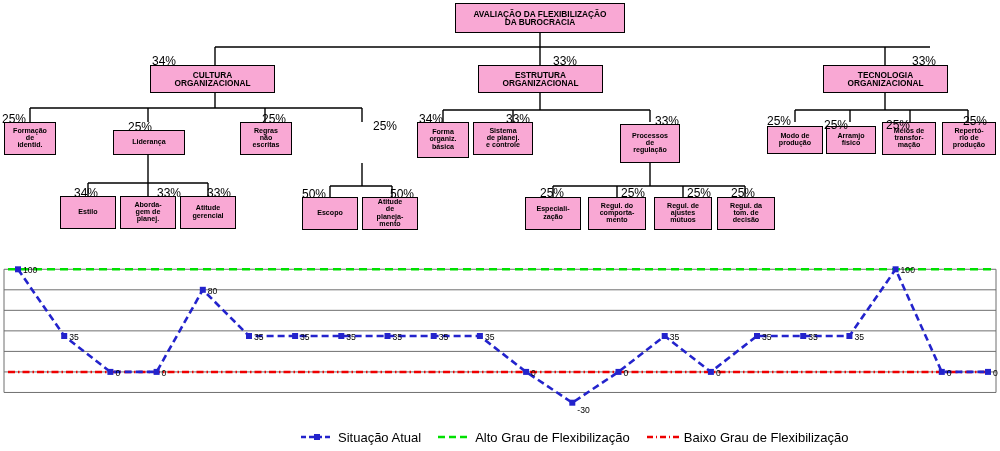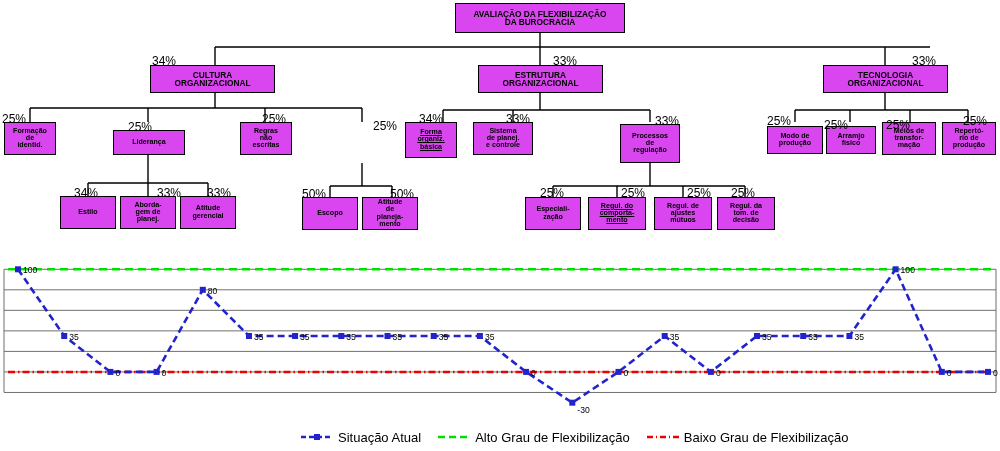--- a/index.html
+++ b/index.html
@@ -10,21 +10,21 @@
     position:relative;
     overflow:hidden;
   }
   #root{position:relative;width:1000px;height:451px;}
 
   
   .node{
     position:absolute;
     box-sizing:border-box;
     border:1.6px solid #000;
-    background:#d946ef;
+    background:#f9a8d4;
     display:flex;
     align-items:center;
     justify-content:center;
     text-align:center;
     font-weight:bold;
     line-height:1.02;
     color:#000;
     z-index:3;
     padding:1px 1px;
     white-space:pre-line;
@@ -141,21 +141,21 @@
   <div class="node n-lvl2" style="left:113px;top:130px;width:72px;height:25px;">Liderança</div>
   <div class="pct" style="left:128px;top:120px;">25%</div>
 
   <div class="node n-lvl2" style="left:240px;top:122px;width:52px;height:33px;">Regras
 não
 escritas</div>
   <div class="pct" style="left:262px;top:112px;">25%</div>
 
   <div class="pct" style="left:373px;top:119px;">25%</div>
 
-  <div class="node n-lvl2" style="left:405px;top:122px;width:52px;height:36px;text-decoration:underline;">Forma
+  <div class="node n-lvl2" style="left:417px;top:122px;width:52px;height:36px;">Forma
 organiz.
 básica</div>
   <div class="pct" style="left:419px;top:112px;">34%</div>
 
   <div class="node n-lvl2" style="left:473px;top:122px;width:60px;height:33px;">Sistema
 de planej.
 e controle</div>
   <div class="pct" style="left:506px;top:112px;">33%</div>
 
   <div class="node n-lvl2" style="left:620px;top:124px;width:60px;height:39px;">Processos
@@ -199,21 +199,21 @@
   <div class="node n-lvl3" style="left:362px;top:197px;width:56px;height:33px;">Atitude
 de
 planeja-
 mento</div>
   <div class="pct" style="left:390px;top:187px;">50%</div>
 
   <div class="node n-lvl3" style="left:525px;top:197px;width:56px;height:33px;">Especiali-
 zação</div>
   <div class="pct" style="left:540px;top:186px;">25%</div>
 
-  <div class="node n-lvl3" style="left:588px;top:197px;width:58px;height:33px;text-decoration:underline;">Regul. do
+  <div class="node n-lvl3" style="left:588px;top:197px;width:58px;height:33px;">Regul. do
 comporta-
 mento</div>
   <div class="pct" style="left:621px;top:186px;">25%</div>
 
   <div class="node n-lvl3" style="left:654px;top:197px;width:58px;height:33px;">Regul. de
 ajustes
 mútuos</div>
   <div class="pct" style="left:687px;top:186px;">25%</div>
 
   <div class="node n-lvl3" style="left:717px;top:197px;width:58px;height:33px;">Regul. da

